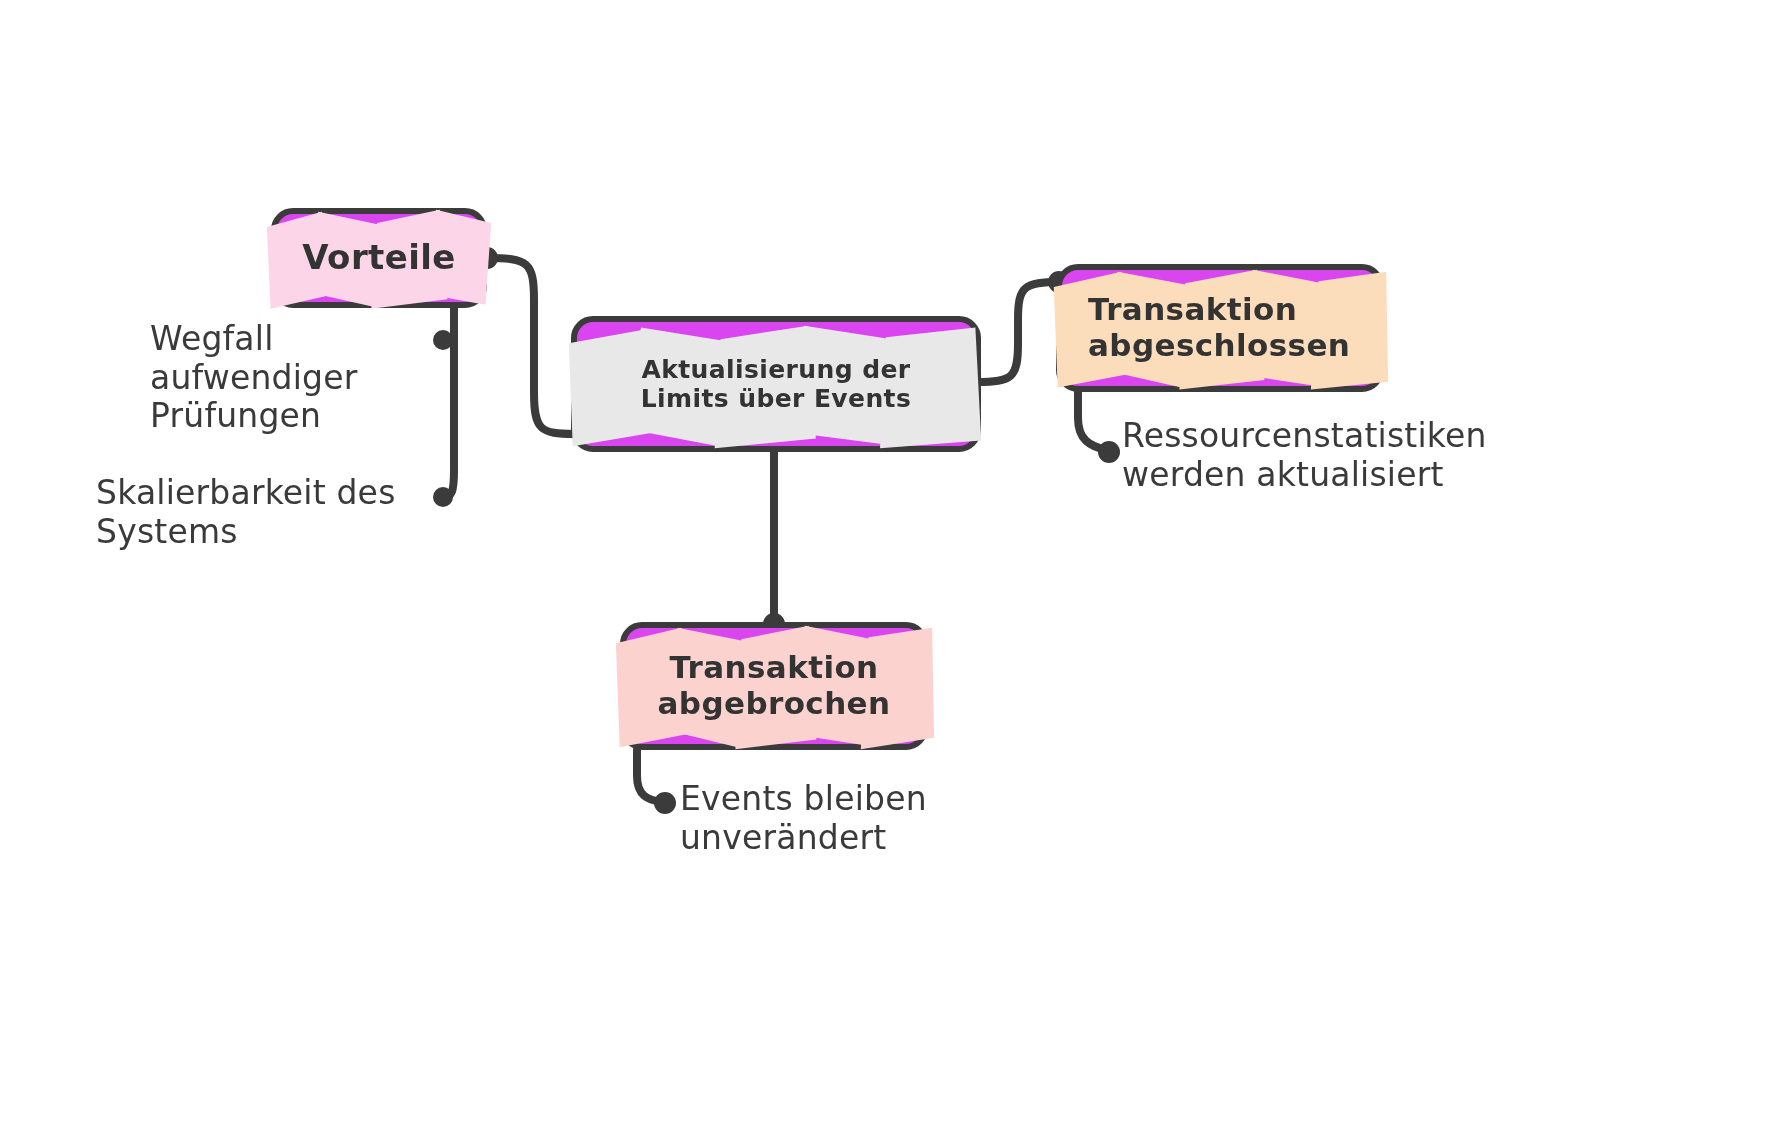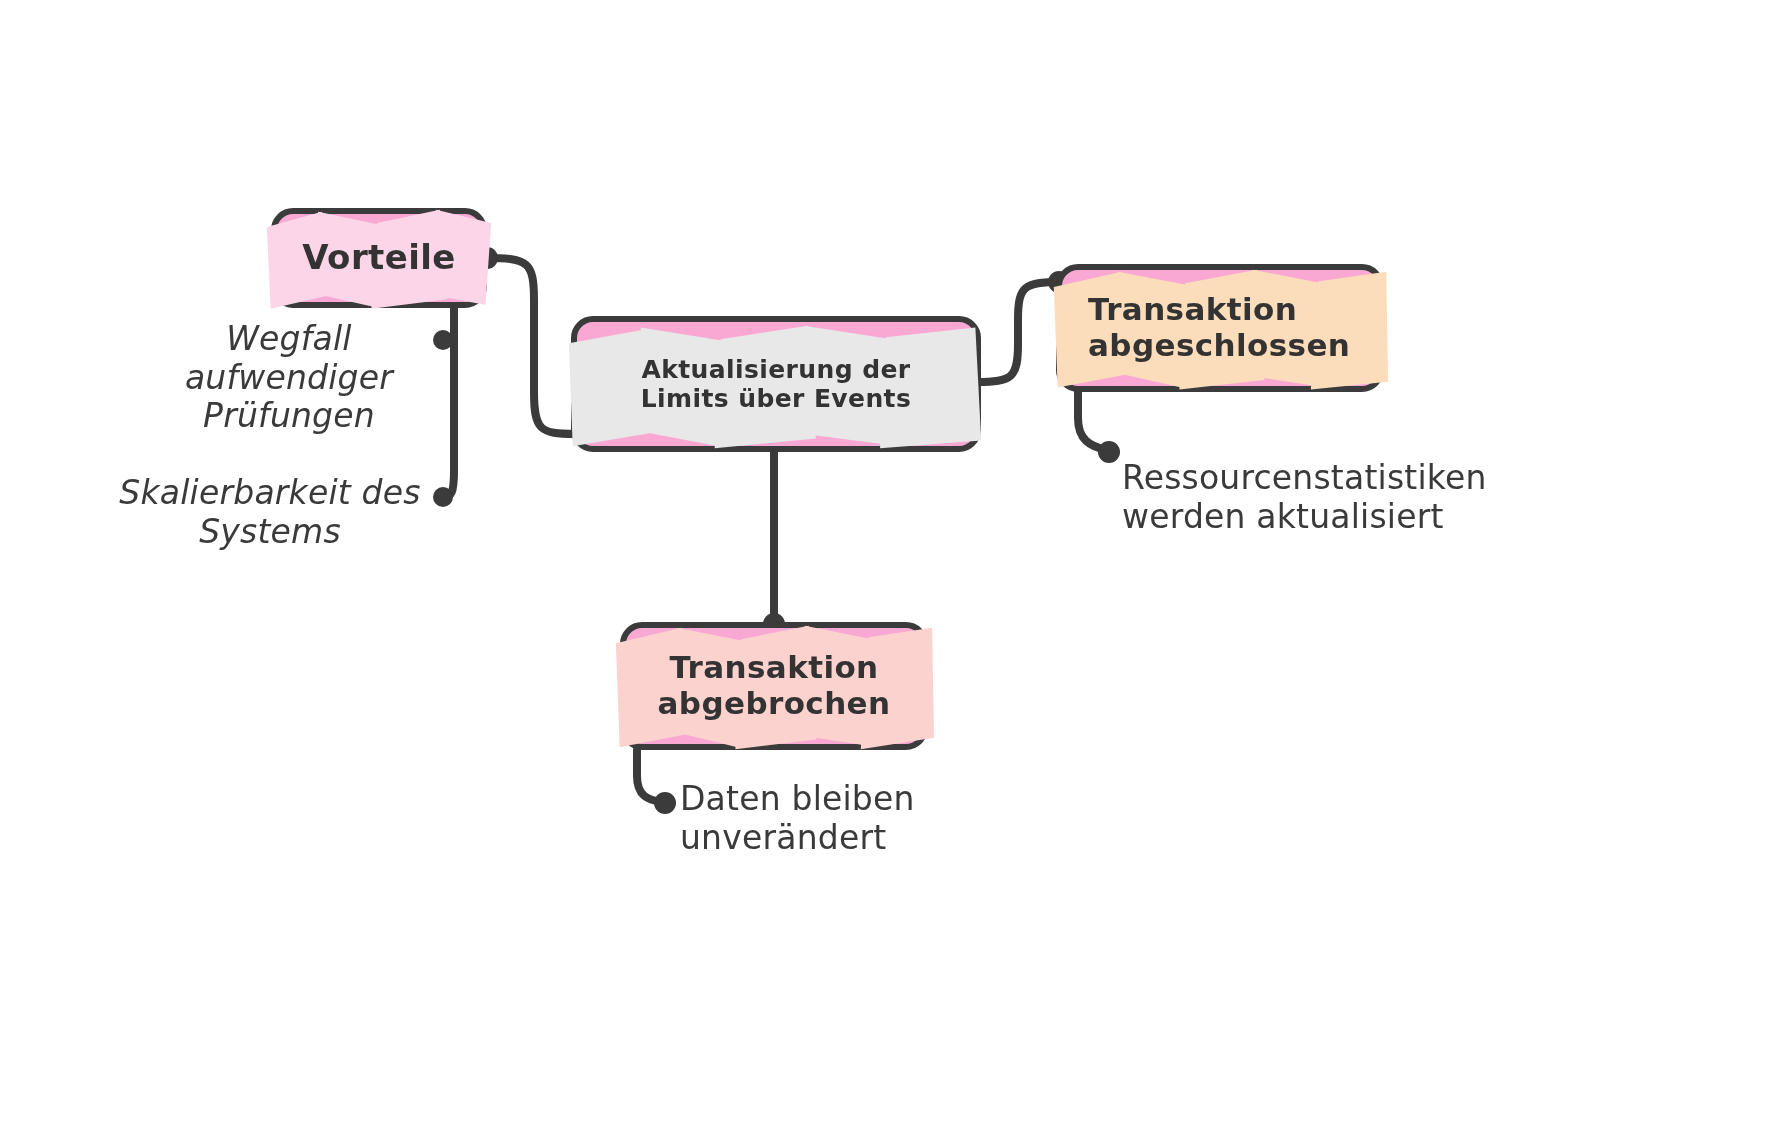--- a/index.html
+++ b/index.html
@@ -9,21 +9,21 @@
     background:#ffffff;
   }
   #canvas{position:absolute;inset:0;width:1776px;height:1128px;}
   svg.edges{position:absolute;left:0;top:0;width:1776px;height:1128px;overflow:visible;pointer-events:none;}
 
   .node{
     position:absolute;
     box-sizing:border-box;
     border:6px solid #3b3b3b;
     border-radius:22px;
-    background:#f9a8d4;
+    background:#d946ef;
     display:flex;align-items:center;justify-content:center;
     z-index:3;
   }
   .node .hl{
     position:absolute;
     left:-14px;right:-14px;top:-8px;bottom:-8px;
     z-index:0;pointer-events:none;
   }
   .node .txt{
     position:relative;z-index:2;
@@ -38,21 +38,21 @@
 
   .leaf{
     position:absolute;
     color:#3a3a3a;
     font-weight:normal;
     line-height:1.17;
     white-space:pre-line;
     z-index:3;
     letter-spacing:0.2px;
   }
-  .leaf.right{text-align:center;font-style:italic;}
+  .leaf.right{text-align:left;}
   .leaf.left{text-align:left;}
 </style>
 </head>
 <body>
 
 <div id="canvas">
 
   <svg class="edges" viewBox="0 0 1776 1128" xmlns="http://www.w3.org/2000/svg">
     <g fill="none" stroke="#3b3b3b" stroke-width="8" stroke-linecap="round" stroke-linejoin="round">
 
@@ -136,19 +136,19 @@
 abgebrochen</div>
   </div>
 
   <div class="leaf right" style="left:150px;top:320px;width:278px;font-size:33px;">Wegfall
 aufwendiger
 Prüfungen</div>
 
   <div class="leaf right" style="left:96px;top:474px;width:348px;font-size:33px;">Skalierbarkeit des
 Systems</div>
 
-  <div class="leaf left" style="left:1122px;top:417px;width:430px;font-size:33px;margin-top:42px;">Ressourcenstatistiken
+  <div class="leaf left" style="left:1122px;top:417px;width:430px;font-size:33px;">Ressourcenstatistiken
 werden aktualisiert</div>
 
-  <div class="leaf left" style="left:680px;top:780px;width:300px;font-size:33px;">Daten bleiben
+  <div class="leaf left" style="left:680px;top:780px;width:300px;font-size:33px;">Events bleiben
 unverändert</div>
 
 </div>
 
 </body></html>

